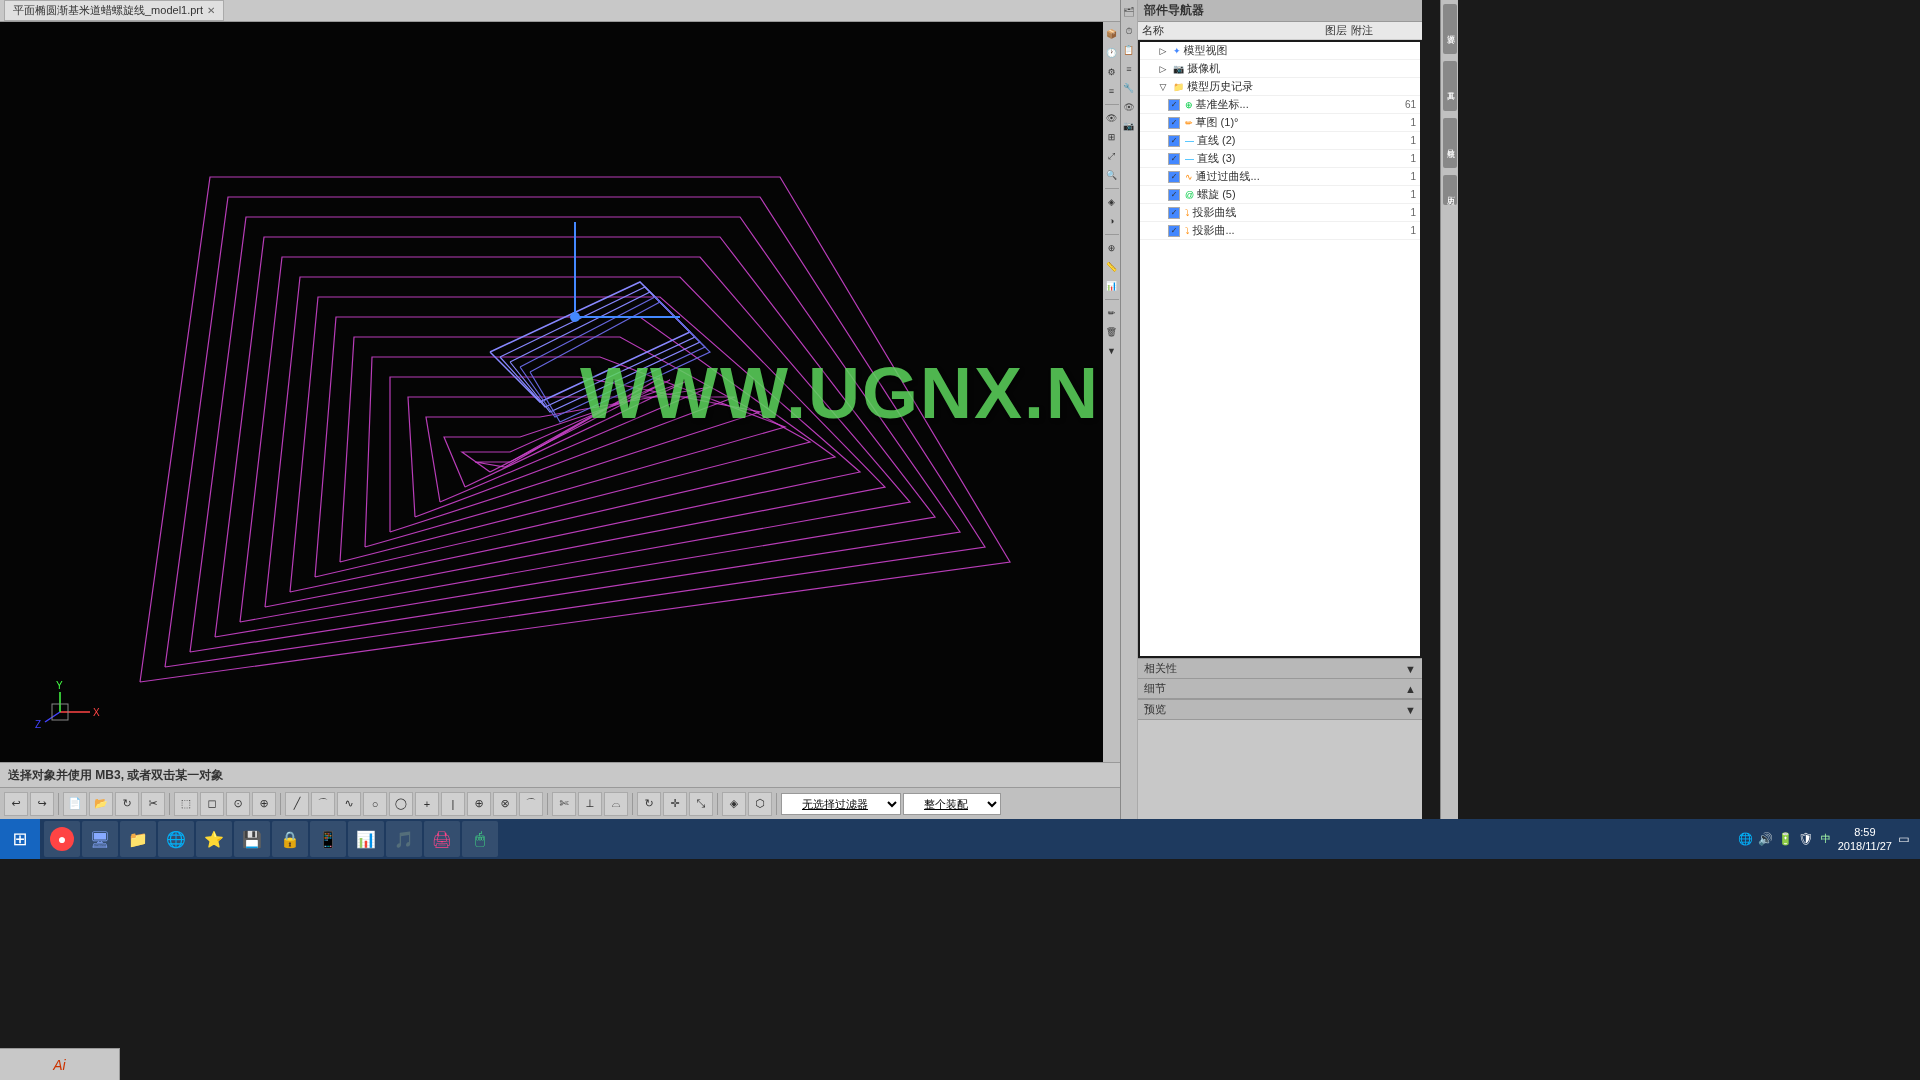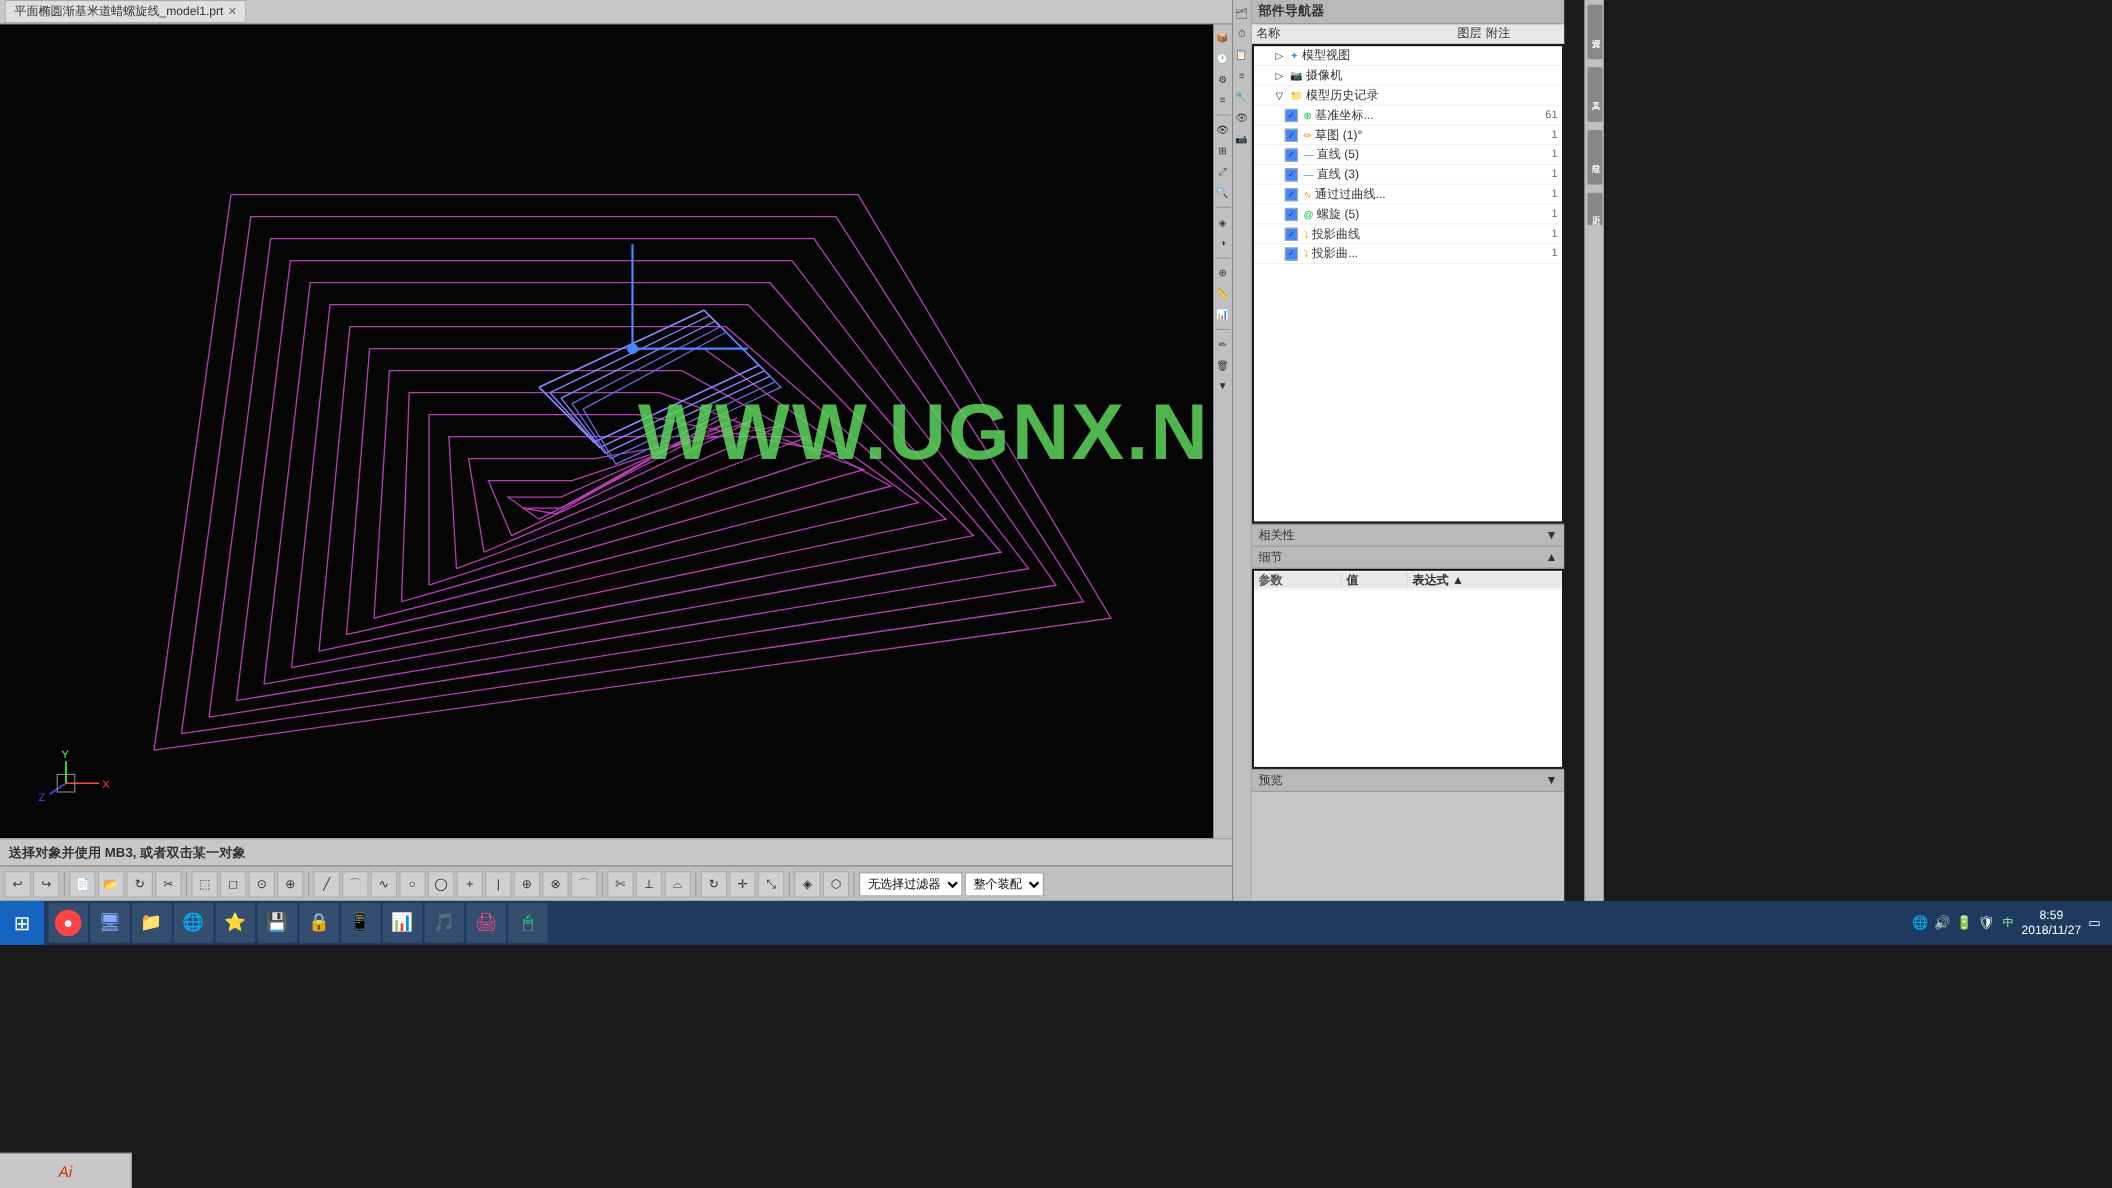--- a/index.html
+++ b/index.html
@@ -47,21 +47,22 @@
     .tool-btn {
       width: 24px; height: 24px; background: #d0d0d0; border: 1px solid #aaa;
       display: flex; align-items: center; justify-content: center;
       font-size: 11px; cursor: pointer; color: #333;
     }
     .tool-sep { width: 1px; height: 22px; background: #999; margin: 0 2px; }
 
     
     .filter-select {
       height: 22px; font-size: 11px; background: #fff; border: 1px solid #999;
-      padding: 0 3px;
+      padding: 0 16px;
+      text-decoration: underline;
     }
 
     
     #side-toolbar {
       position: absolute; top: 0; left: 1120px; width: 18px; height: 760px;
       background: #c8c8c8; display: flex; flex-direction: column; align-items: center;
       padding-top: 2px; gap: 2px;
     }
     .side-icon {
       width: 16px; height: 16px; display: flex; align-items: center; justify-content: center;
@@ -377,21 +378,21 @@
       <div class="nav-item indent2">
         <span style="display:inline-block;width:12px;height:12px;background:#4488ff;border:1px solid #aaa;margin-right:2px;font-size:8px;text-align:center">✓</span>
         <span style="color:#ff8800;font-size:9px">✏</span>
         <span class="name">草图 (1)°</span>
         <span class="num">1</span>
       </div>
 
       <div class="nav-item indent2">
         <span style="display:inline-block;width:12px;height:12px;background:#4488ff;border:1px solid #aaa;margin-right:2px;font-size:8px;text-align:center">✓</span>
         <span style="color:#00aaff;font-size:9px">—</span>
-        <span class="name">直线 (5)</span>
+        <span class="name">直线 (2)</span>
         <span class="num">1</span>
       </div>
 
       <div class="nav-item indent2">
         <span style="display:inline-block;width:12px;height:12px;background:#4488ff;border:1px solid #aaa;margin-right:2px;font-size:8px;text-align:center">✓</span>
         <span style="color:#00aaff;font-size:9px">—</span>
         <span class="name">直线 (3)</span>
         <span class="num">1</span>
       </div>
 
@@ -428,32 +429,20 @@
       <div id="props-header">
         <span>相关性</span>
         <span>▼</span>
       </div>
     </div>
 
     <div>
       <div id="detail-header">
         <span>细节</span>
         <span>▲</span>
-      </div>
-      <div id="detail-table">
-        <div class="detail-row">
-          <div class="col1 col-header">参数</div>
-          <div class="col2 col-header">值</div>
-          <div class="col3 col-header">
-            表达式
-            <span>▲</span>
-          </div>
-        </div>
-
-        <div style="height:160px;background:#fff;"></div>
       </div>
     </div>
 
     <div id="preview-section">
       <div id="preview-header">
         <span>预览</span>
         <span>▼</span>
       </div>
       <div id="preview-area"></div>
     </div>

